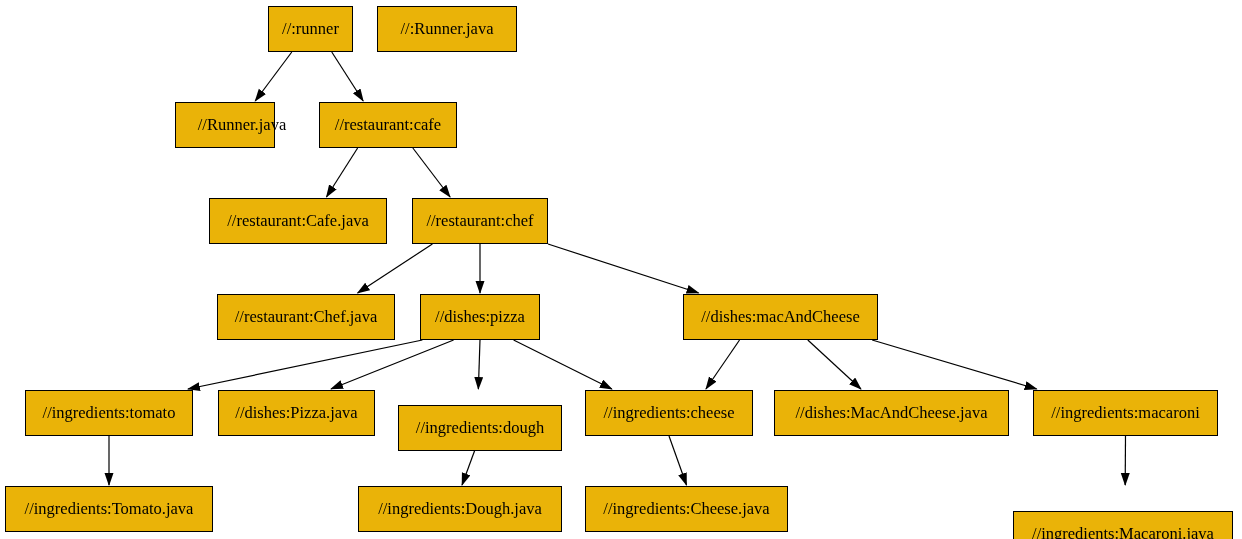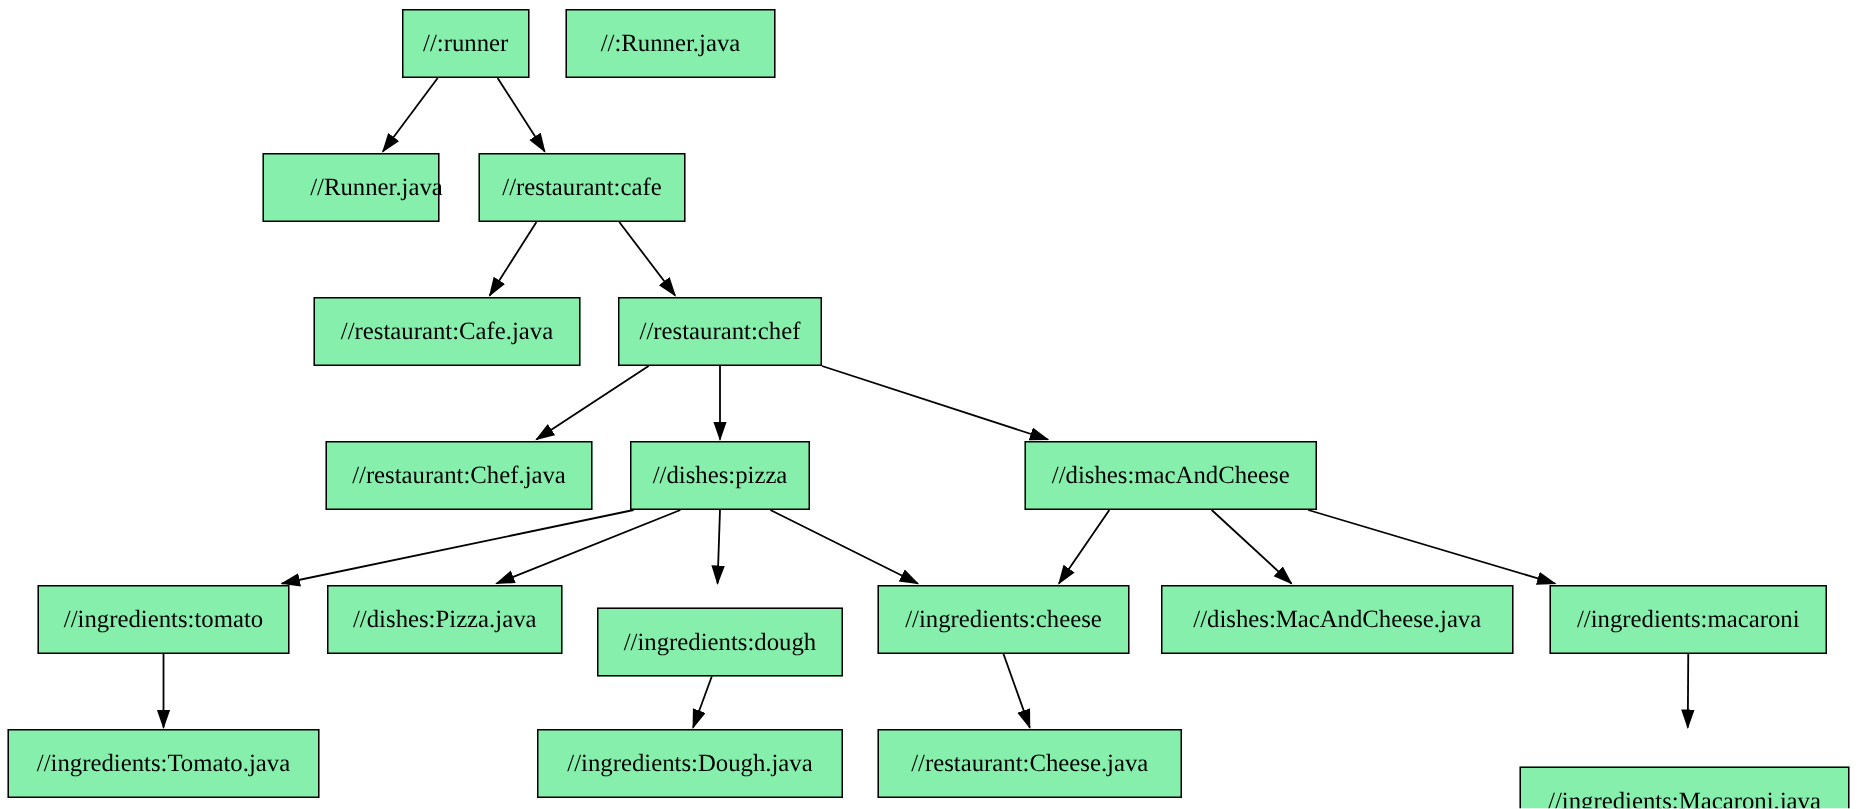--- a/index.html
+++ b/index.html
@@ -19,21 +19,21 @@
     position: absolute;
     left: 0;
     top: 0;
     width: 1242px;
     height: 539px;
   }
   .graph-node {
     position: absolute;
     box-sizing: border-box;
     border: 1.5px solid #000000;
-    background: #86efac;
+    background: #eab308;
     display: flex;
     align-items: center;
     justify-content: center;
     font-size: 16.5px;
     color: #000000;
     white-space: nowrap;
     line-height: 1;
   }
   .graph-edge {
     stroke: #000000;
@@ -72,21 +72,21 @@
         <line x1="1125.5" y1="436" x2="1125.2" y2="485" class="graph-edge" marker-end="url(#arrowhead)" stroke="#000000"></line>
       </g>
   </svg>
   <div id="node-layer">
       <div class="graph-node" style="left: 268px; top: 6px; width: 85px; height: 46px;">
         <span>//:runner</span>
       </div>
       <div class="graph-node" style="left: 377px; top: 6px; width: 140px; height: 46px;">
         <span>//:Runner.java</span>
       </div>
-      <div class="graph-node" style="left: 175px; top: 102px; width: 118px; height: 46px; padding-left: 34px;">
+      <div class="graph-node" style="left: 175px; top: 102px; width: 100px; height: 46px; padding-left: 34px;">
         <span>//Runner.java</span>
       </div>
       <div class="graph-node" style="left: 319px; top: 102px; width: 138px; height: 46px;">
         <span>//restaurant:cafe</span>
       </div>
       <div class="graph-node" style="left: 209px; top: 198px; width: 178px; height: 46px;">
         <span>//restaurant:Cafe.java</span>
       </div>
       <div class="graph-node" style="left: 412px; top: 198px; width: 136px; height: 46px;">
         <span>//restaurant:chef</span>
@@ -118,19 +118,19 @@
       <div class="graph-node" style="left: 1033px; top: 390px; width: 185px; height: 46px;">
         <span>//ingredients:macaroni</span>
       </div>
       <div class="graph-node" style="left: 5px; top: 486px; width: 208px; height: 46px;">
         <span>//ingredients:Tomato.java</span>
       </div>
       <div class="graph-node" style="left: 358px; top: 486px; width: 204px; height: 46px;">
         <span>//ingredients:Dough.java</span>
       </div>
       <div class="graph-node" style="left: 585px; top: 486px; width: 203px; height: 46px;">
-        <span>//restaurant:Cheese.java</span>
+        <span>//ingredients:Cheese.java</span>
       </div>
       <div class="graph-node" style="left: 1013px; top: 486px; width: 220px; height: 46px; margin-top: 25px;">
         <span>//ingredients:Macaroni.java</span>
       </div>
     </div>
 </div>
 
 </body></html>

